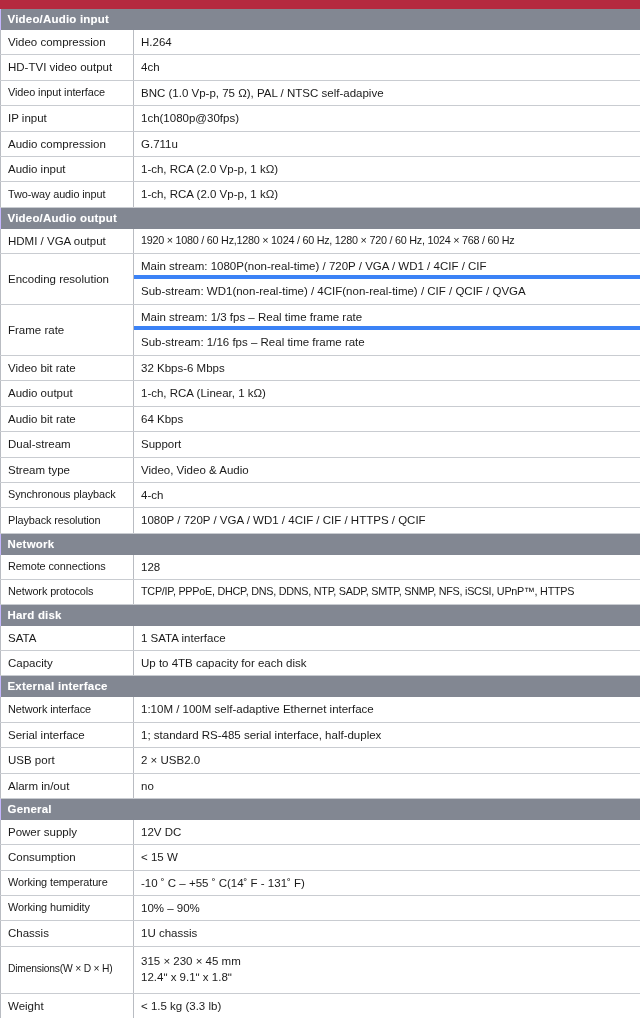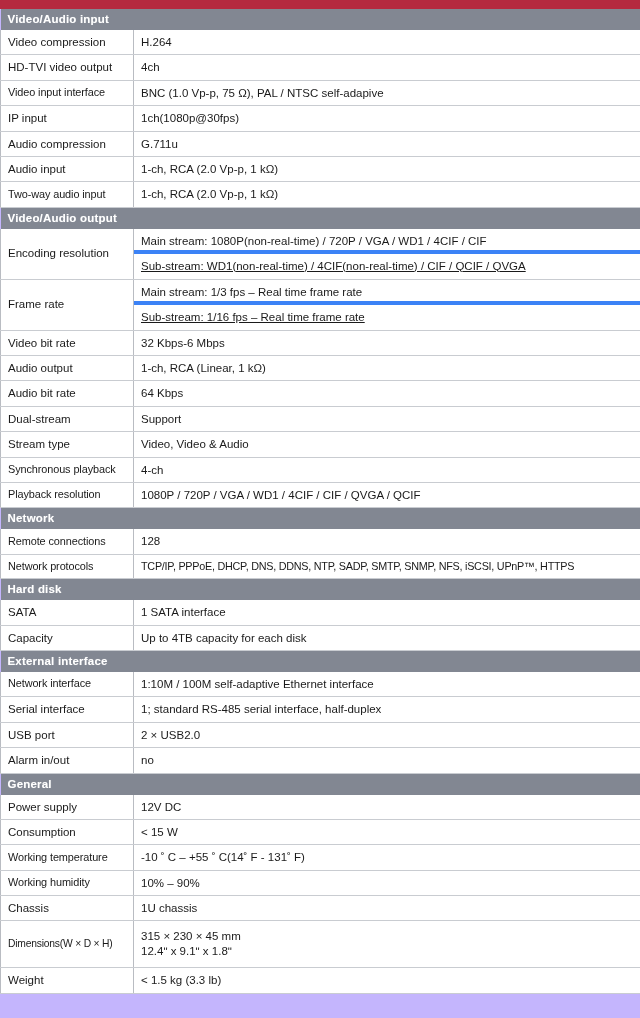--- a/index.html
+++ b/index.html
@@ -92,21 +92,21 @@
   .subcell {
     display: block;
     padding: 5px 6px 5px 7px;
     font-size: 11.5px;
     border-bottom: 4px solid #3b82f6;
     box-sizing: border-box;
     height: 25px;
     white-space: nowrap;
     overflow: hidden;
   }
-  .subcell:last-child { border-bottom: none; text-decoration: underline; }
+  .subcell:last-child { border-bottom: none; }
   td.split-value {
     padding: 0 !important;
     vertical-align: top;
   }
   td.span-label {
     vertical-align: middle;
     margin-left: 9px;
   }
   .edge-left {
     border-left: 1px solid #b9bcc2;
@@ -159,20 +159,24 @@
         <td class="cell-label small-label edge-left">Two-way audio input</td>
         <td class="cell-value">1-ch, RCA (2.0 Vp-p, 1 kΩ)</td>
       </tr>
 
       <tr class="section-row">
         <td colspan="2">
           <span class="sect-label">Video/Audio output</span>
         </td>
       </tr>
       <tr class="data-row">
+        <td class="cell-label edge-left">HDMI / VGA output</td>
+        <td class="cell-value value-xwide">1920 × 1080 / 60 Hz,1280 × 1024 / 60 Hz, 1280 × 720 / 60 Hz, 1024 × 768 / 60 Hz</td>
+      </tr>
+      <tr class="data-row">
         <td class="cell-label span-label edge-left">Encoding resolution</td>
         <td class="cell-value split-value">
           <span class="subcell">Main stream: 1080P(non-real-time) / 720P / VGA / WD1 / 4CIF / CIF</span>
           <span class="subcell">Sub-stream: WD1(non-real-time) / 4CIF(non-real-time) / CIF / QCIF / QVGA</span>
         </td>
       </tr>
       <tr class="data-row">
         <td class="cell-label span-label edge-left">Frame rate</td>
         <td class="cell-value split-value">
           <span class="subcell">Main stream: 1/3 fps – Real time frame rate</span>
@@ -198,21 +202,21 @@
       <tr class="data-row">
         <td class="cell-label edge-left">Stream type</td>
         <td class="cell-value">Video, Video &amp; Audio</td>
       </tr>
       <tr class="data-row">
         <td class="cell-label small-label edge-left">Synchronous playback</td>
         <td class="cell-value">4-ch</td>
       </tr>
       <tr class="data-row">
         <td class="cell-label small-label edge-left">Playback resolution</td>
-        <td class="cell-value">1080P / 720P / VGA / WD1 / 4CIF / CIF / QVGA / QCIF</td>
+        <td class="cell-value">1080P / 720P / VGA / WD1 / 4CIF / CIF / HTTPS / QCIF</td>
       </tr>
 
       <tr class="section-row">
         <td colspan="2">
           <span class="sect-label">Network</span>
         </td>
       </tr>
       <tr class="data-row">
         <td class="cell-label small-label edge-left">Remote connections</td>
         <td class="cell-value">128</td>

